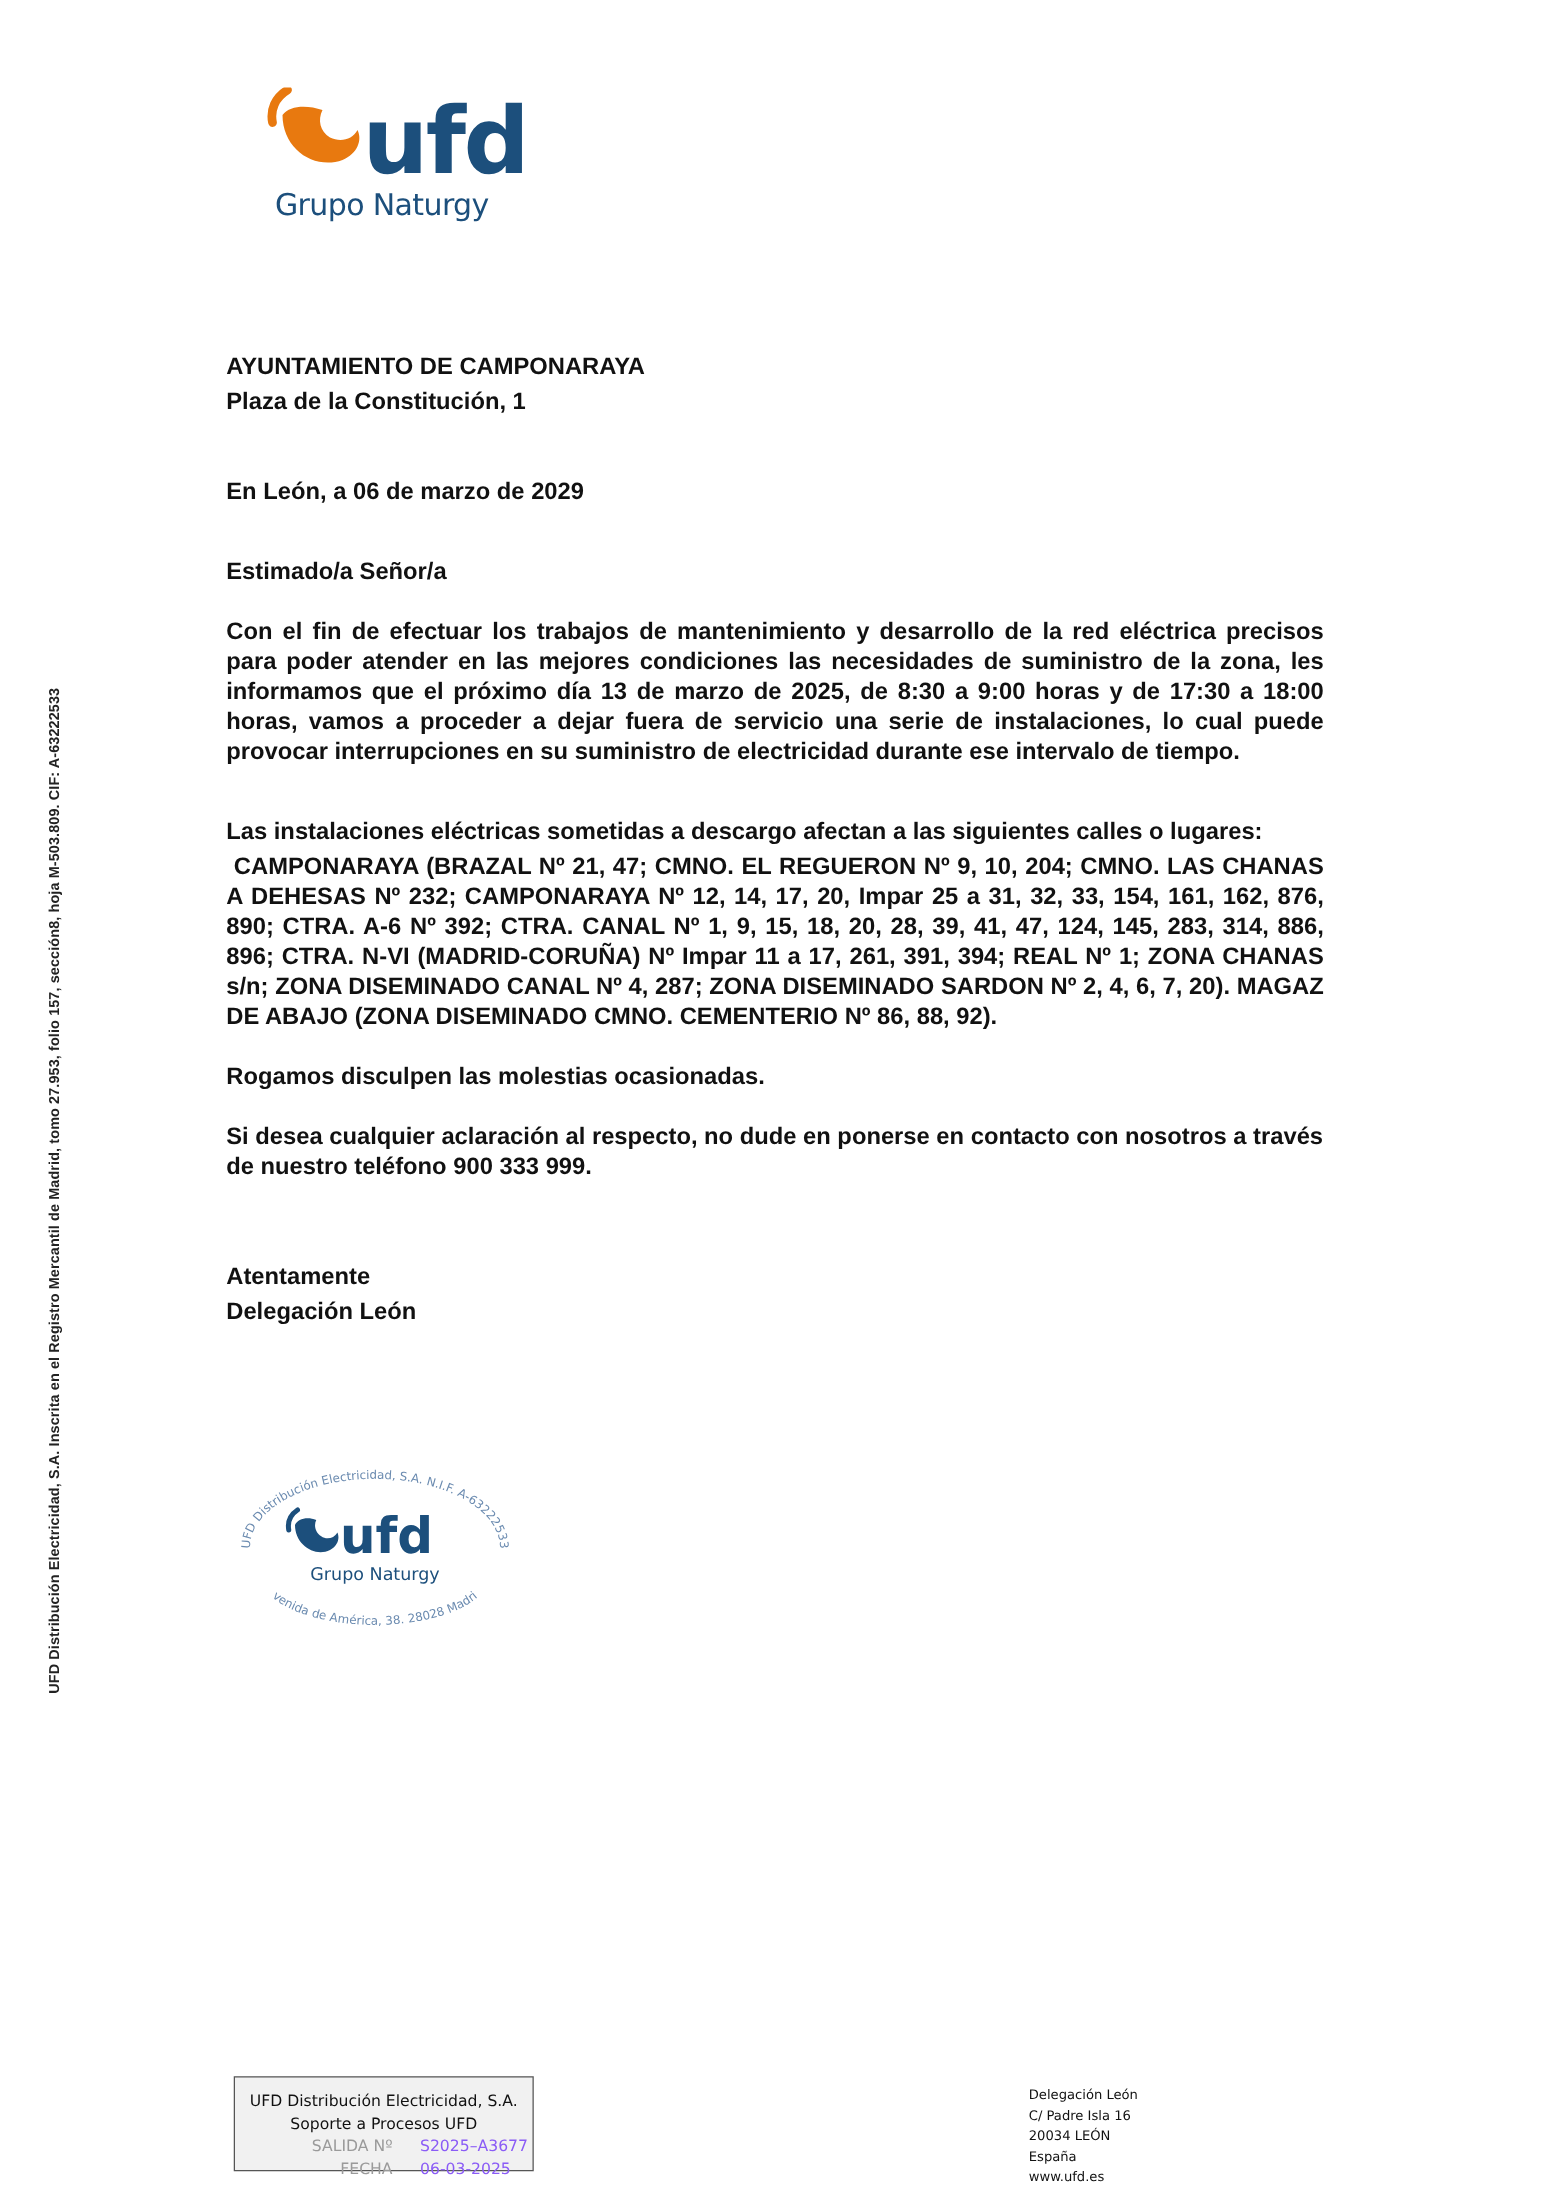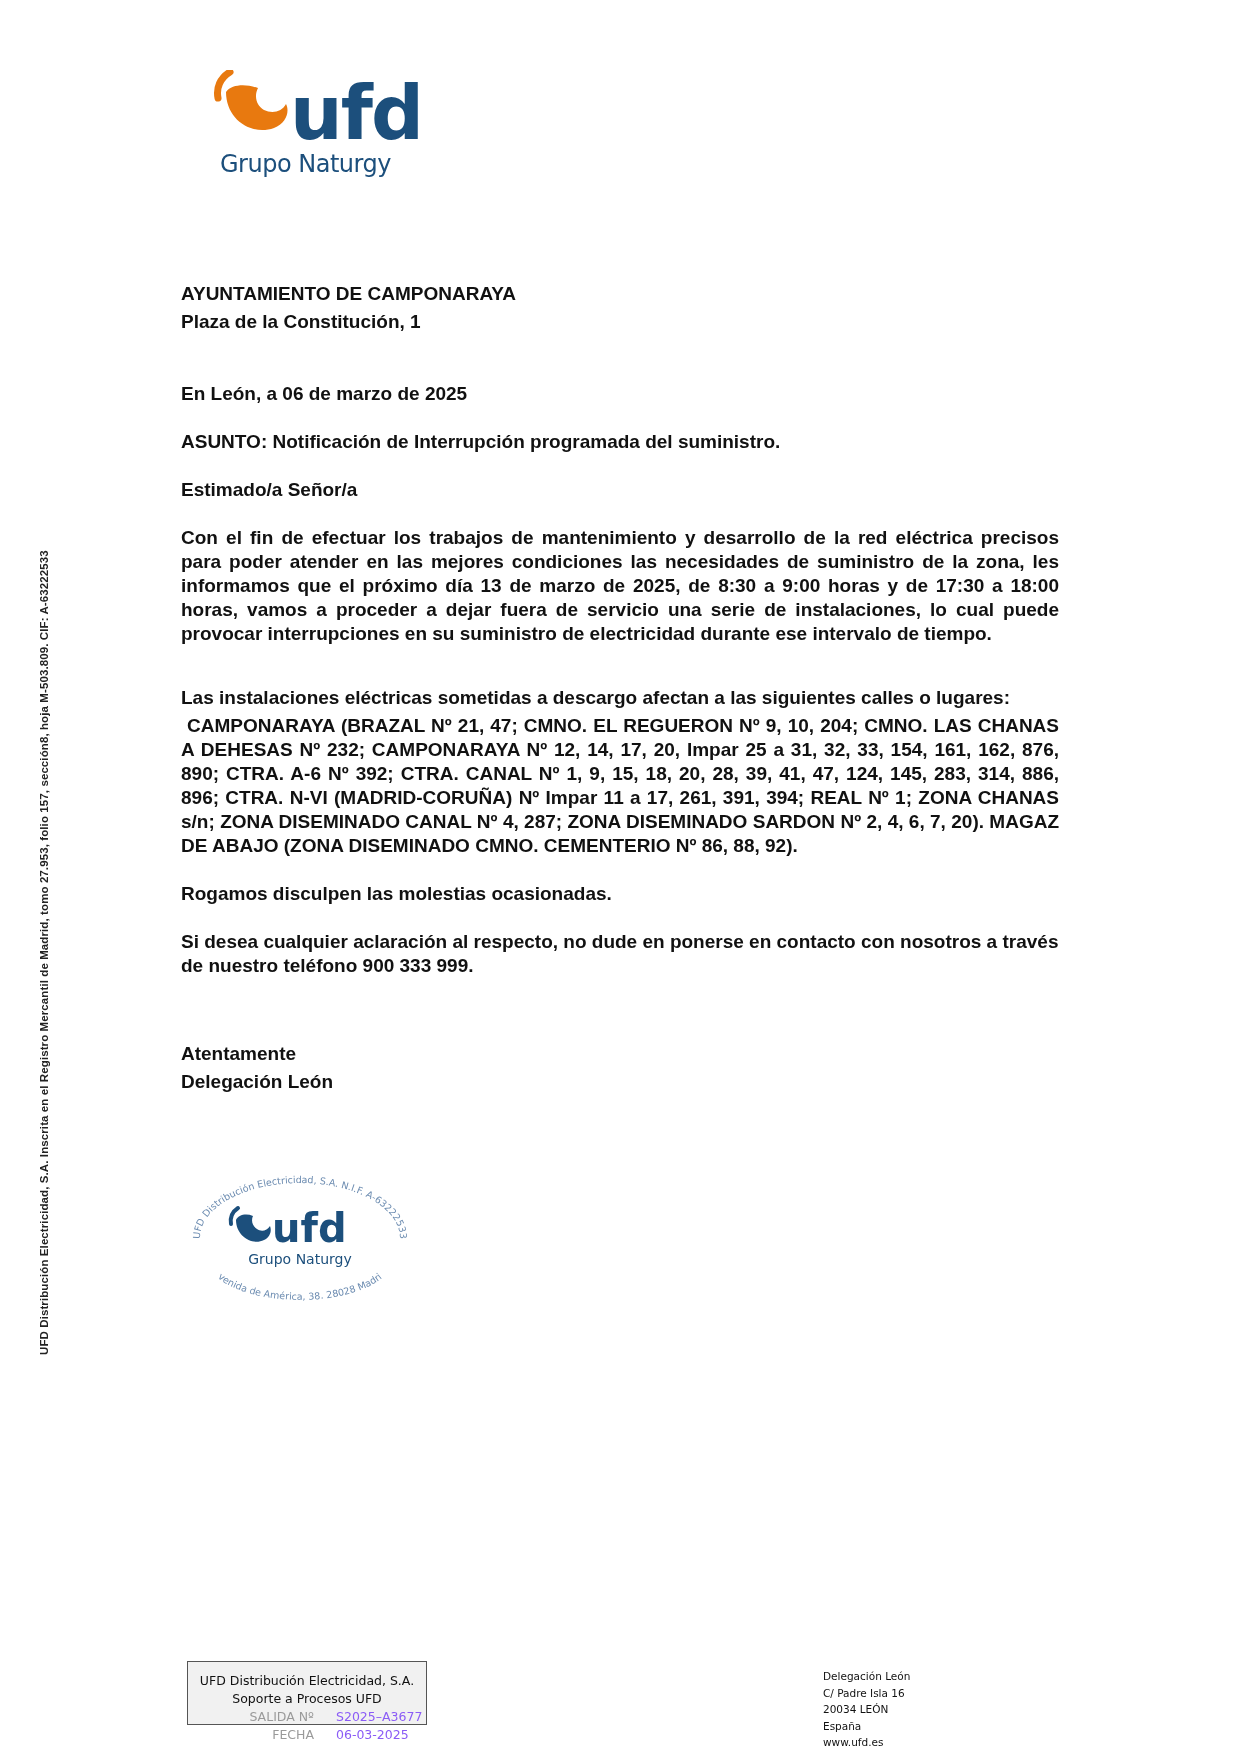--- a/index.html
+++ b/index.html
@@ -22,21 +22,21 @@
       font-size: 11.5px; font-weight: bold; color: #222222; white-space: nowrap; letter-spacing: 0.1px;
     }
     .letter { position: absolute; left: 177px; top: 278px; width: 886px; font-size: 19px; line-height: 24px; }
     .letter p { margin: 4px; font-weight: bold; }
     .gap-s { height: 16px; }
     .gap-m { height: 40px; }
     .gap-l { height: 56px; }
     .justify { text-align: justify; text-align-last: left; }
     .stamp { position: absolute; left: 180px; top: 1168px; width: 240px; height: 150px; }
     .regbox {
-      position: absolute; left: 187px; top: 1661px; width: 240px; height: 64px;
+      position: absolute; left: 187px; top: 1661px; width: 240px; height: 76px;
       background: #f1f1f1; border: 1.5px solid #555555; box-sizing: border-box;
       font-family: "DejaVu Sans", sans-serif; font-size: 12.5px; color: #111111; text-align: center;
       padding-top: 10px; line-height: 18px;
     }
     .regrow { display: flex; justify-content: flex-end; gap: 22px; }
     .reglabel { color: #9a9a9a; width: 80px; text-align: right; }
     .regval { color: #8b5cf6; width: 90px; text-align: left; }
     .footaddr {
       position: absolute; left: 823px; top: 1668px; font-family: "DejaVu Sans", sans-serif;
       font-size: 10.5px; line-height: 16.5px; color: #111111;
@@ -54,23 +54,22 @@
   <div class="logo-word">ufd</div>
   <div class="logo-sub">Grupo Naturgy</div>
 </div>
 
 <div class="side-text">UFD Distribución Electricidad, S.A. Inscrita en el Registro Mercantil de Madrid, tomo 27.953, folio 157, sección8, hoja M-503.809. CIF: A-63222533</div>
 
 <div class="letter">
   <p>AYUNTAMIENTO DE CAMPONARAYA</p>
   <p>Plaza de la Constitución, 1</p>
   <div class="gap-m"></div>
-  <p>En León, a 06 de marzo de 2025</p>
+  <p>En León, a 06 de marzo de 2029</p>
   <div class="gap-s"></div>
-  <p>ASUNTO: Notificación de Interrupción programada del suministro.</p>
   <div class="gap-s"></div>
   <p>Estimado/a Señor/a</p>
   <div class="gap-s"></div>
   <p class="justify">Con el fin de efectuar los trabajos de mantenimiento y desarrollo de la red eléctrica precisos para poder atender en las mejores condiciones las necesidades de suministro de la zona, les informamos que el próximo día 13 de marzo de 2025, de 8:30 a 9:00 horas y de 17:30 a 18:00 horas, vamos a proceder a dejar fuera de servicio una serie de instalaciones, lo cual puede provocar interrupciones en su suministro de electricidad durante ese intervalo de tiempo.</p>
   <div class="gap-s"></div>
   <div class="gap-s"></div>
   <p>Las instalaciones eléctricas sometidas a descargo afectan a las siguientes calles o lugares:</p>
   <p class="justify" style="white-space: pre-wrap;"> CAMPONARAYA (BRAZAL Nº 21, 47; CMNO. EL REGUERON Nº 9, 10, 204; CMNO. LAS CHANAS A DEHESAS Nº 232; CAMPONARAYA Nº 12, 14, 17, 20, Impar 25 a 31, 32, 33, 154, 161, 162, 876, 890; CTRA. A-6 Nº 392; CTRA. CANAL Nº 1, 9, 15, 18, 20, 28, 39, 41, 47, 124, 145, 283, 314, 886, 896; CTRA. N-VI (MADRID-CORUÑA) Nº Impar 11 a 17, 261, 391, 394; REAL Nº 1; ZONA CHANAS s/n; ZONA DISEMINADO CANAL Nº 4, 287; ZONA DISEMINADO SARDON Nº 2, 4, 6, 7, 20). MAGAZ DE ABAJO (ZONA DISEMINADO CMNO. CEMENTERIO Nº 86, 88, 92).</p>
   <div class="gap-s"></div>
   <p>Rogamos disculpen las molestias ocasionadas.</p>

